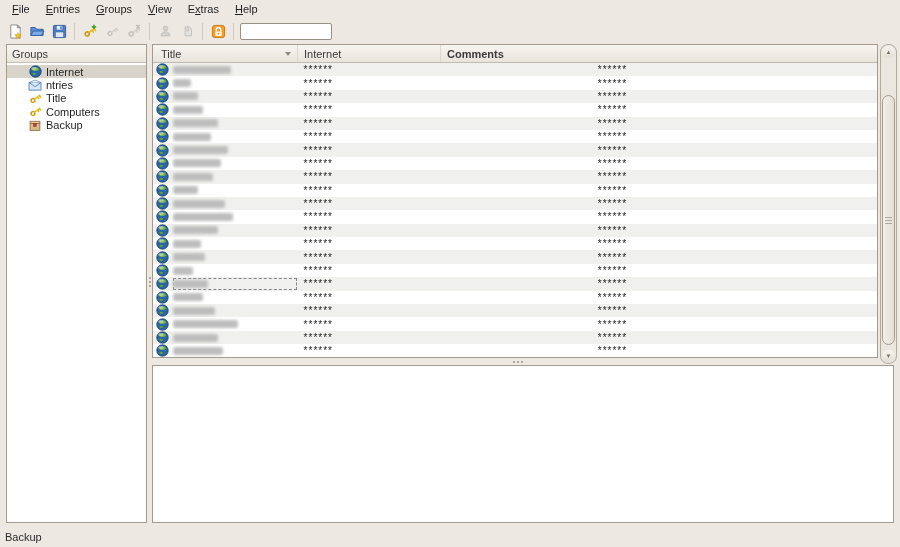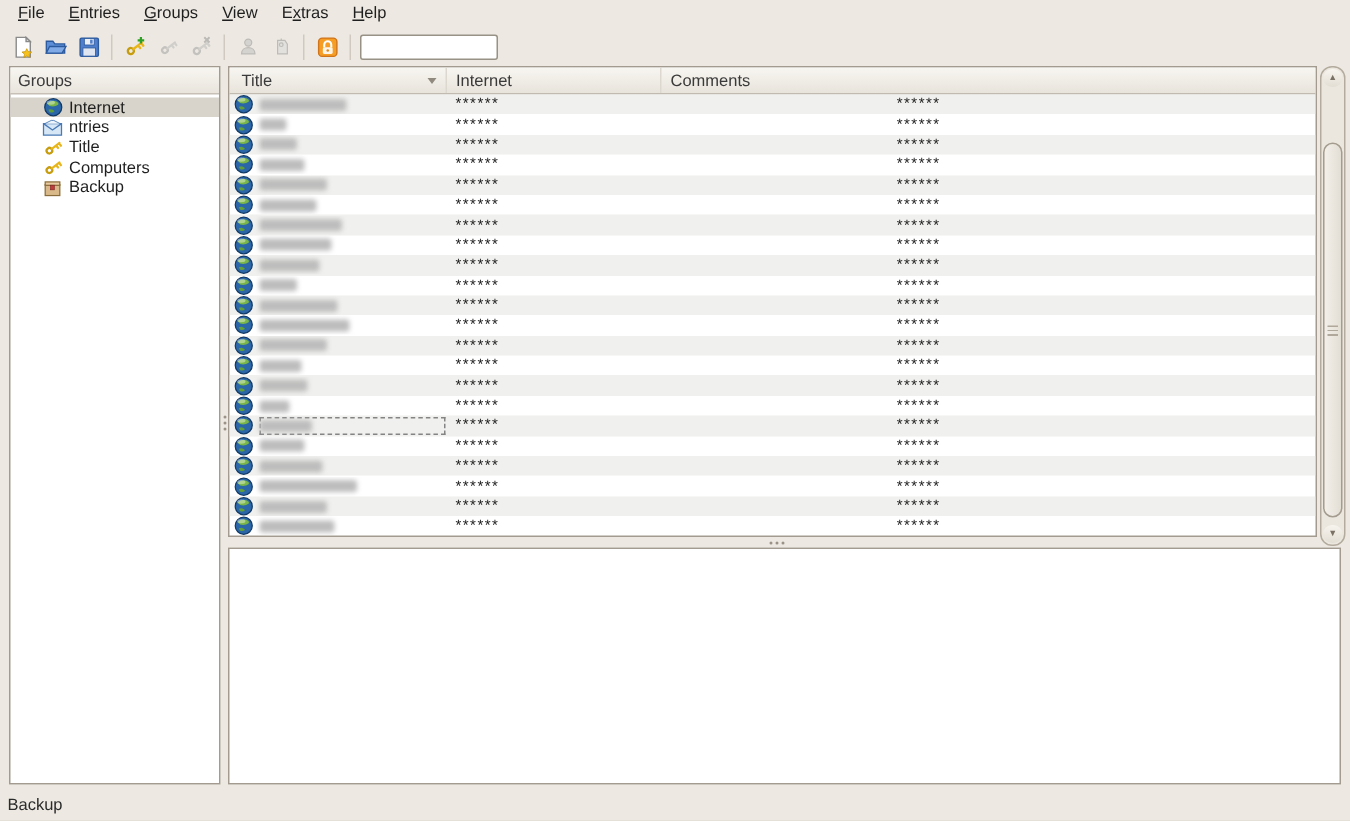--- a/index.html
+++ b/index.html
@@ -25,21 +25,21 @@
   .group-list{padding-top:2px;}
   .group-item{display:flex;align-items:center;height:13.4px;padding-left:20px;font-size:11px;}
   .group-item .gi-icon{width:16px;display:flex;justify-content:center;margin-right:3px;}
   .group-item.selected{background:#D8D4CB;}
   .group-label{white-space:nowrap;}
 
   
   .table-panel{position:absolute;left:152px;top:44px;width:726px;height:314px;background:#fff;border:1px solid #A39B8F;box-sizing:border-box;overflow:hidden;}
   .thead{display:flex;height:17px;background:linear-gradient(#f8f6f1,#e8e4dc);border-bottom:1px solid #c1bab0;font-size:11px;color:#3a3a3a;}
   .hcell{display:flex;align-items:center;box-sizing:border-box;padding-left:6px;border-right:1px solid #ddd8cf;}
-  .hcell:last-child{border-right:none;}
+  .hcell:last-child{border-right:none;font-weight:bold;}
   .sort-arrow{margin-left:auto;margin-right:6px;width:0;height:0;border-left:3.5px solid transparent;border-right:3.5px solid transparent;border-top:4px solid #8f897e;}
   .tbody{}
   .trow{display:flex;height:13.4px;align-items:center;font-size:10px;}
   .trow.alt{background:#F0F0EE;}
   .cell{box-sizing:border-box;padding-left:6px;overflow:hidden;white-space:nowrap;}
   .cell-title{display:flex;align-items:center;padding-left:0;}
   .row-icon{width:13px;height:13px;margin:0 4px 0 3px;flex:none;display:flex;align-items:center;}
   .title-box{flex:1;height:12px;display:flex;align-items:center;margin-right:1px;}
   .title-box.focused{outline:1px dashed #848484;outline-offset:-1px;}
   .redact{height:8px;border-radius:2px;background:#bdbdbd;filter:blur(1.6px);}

